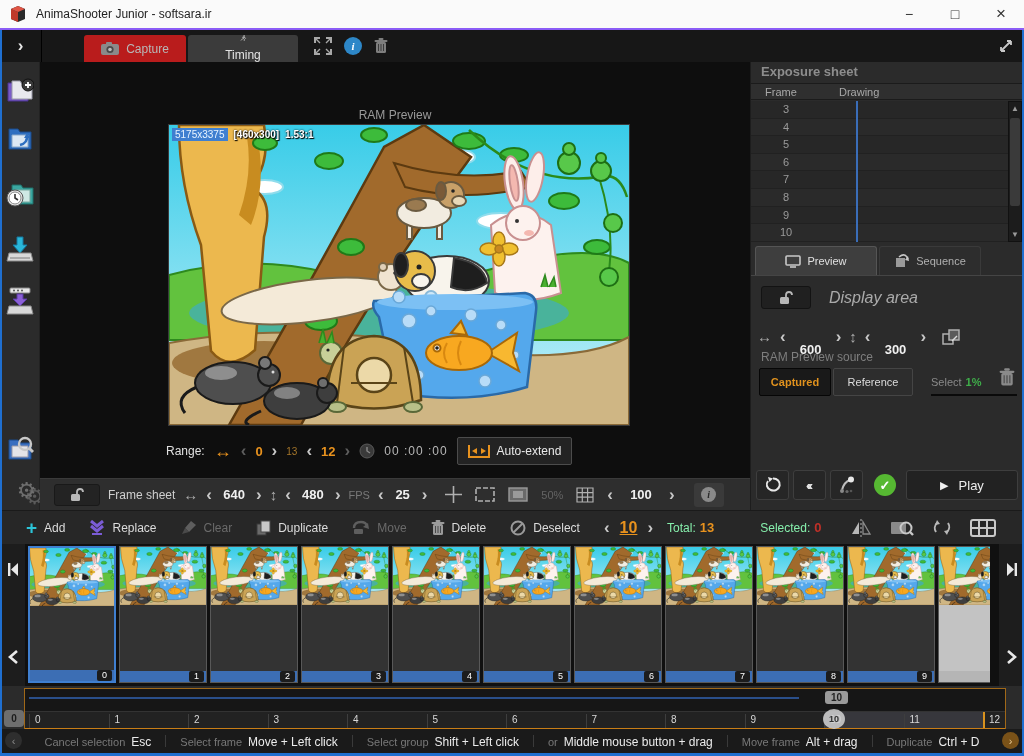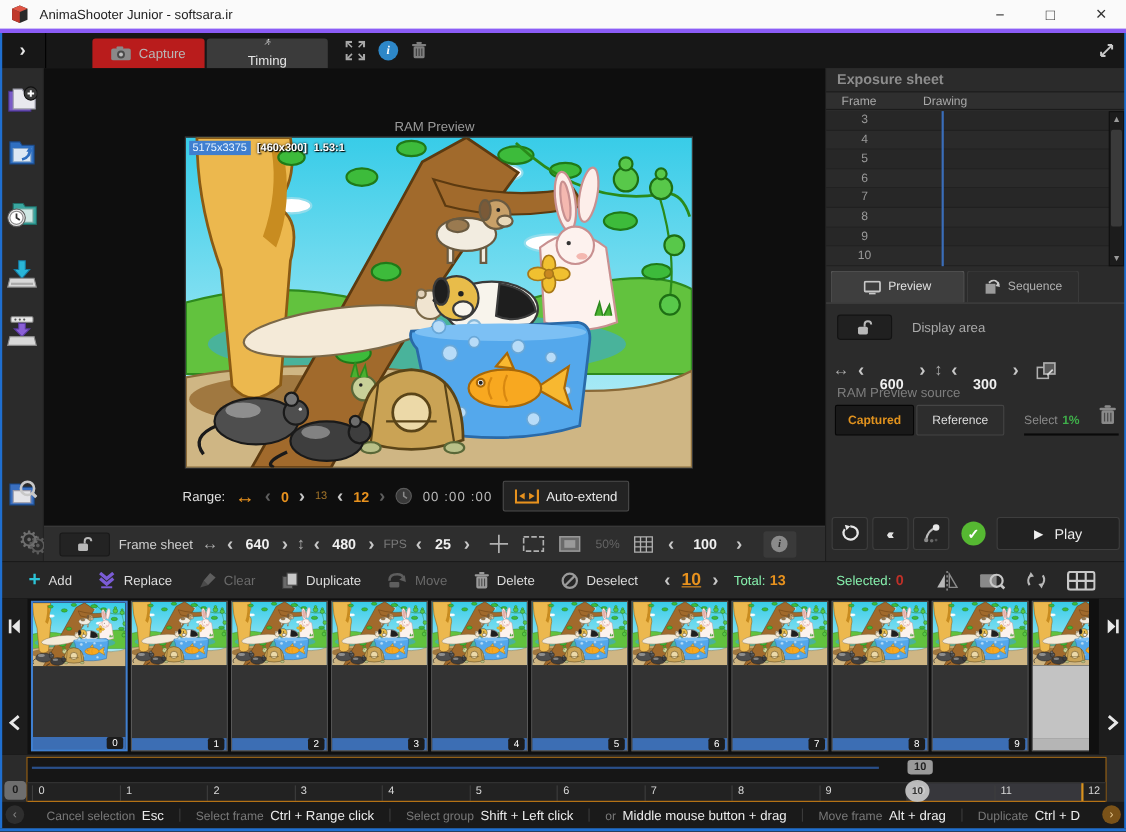--- a/index.html
+++ b/index.html
@@ -1,21 +1,21 @@
 <!DOCTYPE html>
 <html><head>
 <meta charset="utf-8">
 <style>
   * { margin:0; padding:0; box-sizing:border-box; }
   html,body { width:1024px; height:756px; }
   body { position:relative; background:#2b2b2b; font-family:"Liberation Sans",sans-serif; overflow:hidden; color:#ccc; }
   .abs { position:absolute; }
 
   
-  .titlebar { left:0; top:0; width:1024px; height:30px; background:#fafafa; display:flex; align-items:center; border-bottom:4px solid #8b5cf6; }
+  .titlebar { left:0; top:0; width:1024px; height:30px; background:#fafafa; display:flex; align-items:center; border-bottom:2px solid #8b5cf6; }
   .title-logo { width:20px; height:18px; margin:0 8px 0 8px; }
   .title-text { color:#222; font-size:12px; }
   .win-controls { margin-left:auto; display:flex; }
   .win-btn { width:46px; height:30px; display:flex; align-items:center; justify-content:center; color:#333; font-size:14px; cursor:default; }
   .win-btn.close { font-size:17px; }
 
   
   .tabbar { left:0; top:30px; width:1024px; height:32px; background:#171717; display:flex; align-items:center; }
   .drawer-btn { width:42px; height:32px; display:flex; align-items:center; justify-content:center; color:#e8e8e8; font-size:17px; font-weight:bold; border-right:1px solid #000; }
   .tab { height:27px; margin-top:5px; display:flex; align-items:center; justify-content:center; gap:7px; font-size:12px; border-radius:3px 3px 0 0; }
@@ -78,21 +78,21 @@
   .ex-thumb { position:absolute; left:1px; top:16px; width:10px; height:88px; background:#3a3a3a; border-radius:2px; }
 
   .rtabs { position:absolute; left:4px; top:184px; display:flex; }
   .rtab { height:29px; display:flex; align-items:center; gap:6px; justify-content:center; font-size:11px; border-radius:3px 3px 0 0; padding:0 10px; }
   .rtab.sel { background:#3e3e3e; color:#e0e0e0; border:1px solid #555; border-bottom:none; width:122px; }
   .rtab.uns { background:#2d2d2d; color:#b0b0b0; border:1px solid #3a3a3a; border-bottom:none; width:102px; margin-left:2px; }
   .rtab-sep { position:absolute; left:0; top:213px; width:274px; height:1px; background:#454545; }
 
   .disp-row { position:absolute; left:10px; top:224px; display:flex; align-items:center; gap:18px; }
   .disp-lockbtn { width:50px; height:23px; background:#202020; border:1px solid #131313; border-radius:3px; display:flex; align-items:center; justify-content:center; }
-  .disp-label { color:#aaa; font-size:12px; }
+  .disp-label { color:#aaa; font-size:16px;font-style:italic; }
   .size-row { position:absolute; left:6px; top:254px; display:flex; align-items:center; gap:8px; }
   .size-row .stepval { min-width:34px;margin-top:26px; }
   .fitbtn { width:26px; height:22px; display:flex; align-items:center; justify-content:center; margin-left:4px; }
 
   .ram-src-label { position:absolute; left:10px; top:288px; color:#7e7e7e; font-size:12px; }
   .src-row { position:absolute; left:8px; top:306px; width:262px; height:30px; }
   .btn-captured { position:absolute; left:0; top:0; width:72px; height:28px; background:#191919; border:1px solid #060606; color:#e0921e; font-size:11px; font-weight:bold; display:flex; align-items:center; justify-content:center; border-radius:2px; }
   .btn-reference { position:absolute; left:74px; top:0; width:80px; height:28px; background:#2d2d2d; border:1px solid #454545; color:#dcdcdc; font-size:11px; display:flex; align-items:center; justify-content:center; border-radius:2px; }
   .cache-wrap { position:absolute; left:172px; top:4px; width:88px; }
   .cache-label { color:#8a8a8a; font-size:11px; }
@@ -880,21 +880,21 @@
   </div>
   <div class="playhead">10</div>
 </div>
 <div class="abs startknob">0</div>
 
 <div class="abs statusbar">
   <div class="sb-circle left">‹</div>
   <div id="shortcuts" style="display:flex;align-items:center;gap:10px;">
       <span><span class="slabel">Cancel selection</span><span class="skeys">Esc</span></span>
       <span class="ssep"></span>
-      <span><span class="slabel">Select frame</span><span class="skeys">Ctrl + Range click</span></span>
+      <span><span class="slabel">Select frame</span><span class="skeys">Move + Left click</span></span>
       <span class="ssep"></span>
       <span><span class="slabel">Select group</span><span class="skeys">Shift + Left click</span></span>
       <span class="ssep"></span>
       <span><span class="slabel">or</span><span class="skeys">Middle mouse button + drag</span></span>
       <span class="ssep"></span>
       <span><span class="slabel">Move frame</span><span class="skeys">Alt + drag</span></span>
       <span class="ssep"></span>
       <span><span class="slabel">Duplicate</span><span class="skeys">Ctrl + D</span></span>
     </div>
   <div class="sb-circle right">›</div>

